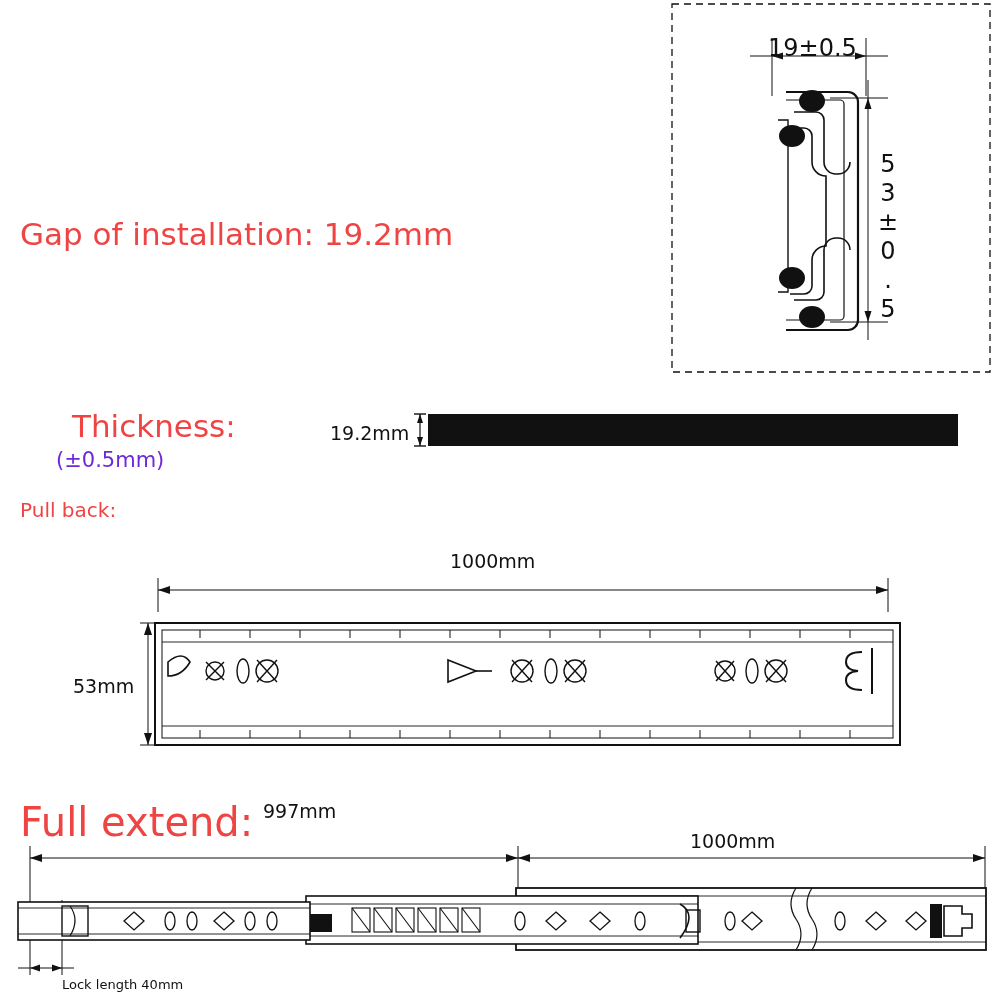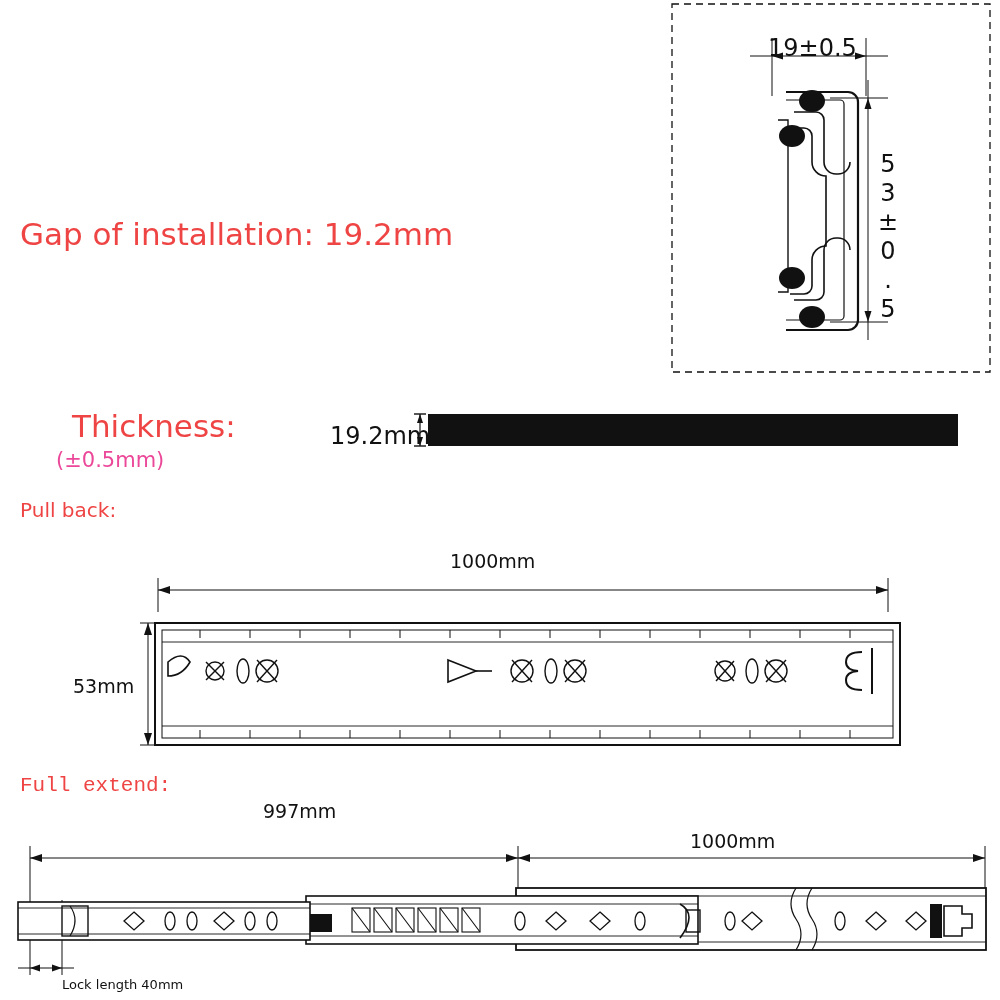--- a/index.html
+++ b/index.html
@@ -27,25 +27,25 @@
     white-space: nowrap;
   }
   .label-dark {
     position: absolute;
     color: #111111;
     font-family: "DejaVu Sans", sans-serif;
     white-space: nowrap;
   }
   #lbl-gap        { left: 20px;  top: 216px; font-size: 31px; }
   #lbl-thickness  { left: 36px;  top: 408px; font-size: 31px; margin-left: 36px; }
-  #lbl-tolerance  { left: 56px;  top: 448px; font-size: 21px; color:#ec4899; }
+  #lbl-tolerance  { left: 56px;  top: 448px; font-size: 21px; color:#6d28d9; }
   #lbl-pullback   { left: 20px;  top: 498px; font-size: 20px; }
-  #lbl-fullextend { left: 20px;  top: 774px; font-size: 21px; font-family: Liberation Mono, monospace; }
-
-  #lbl-19-2mm     { left: 330px; top: 422px; font-size: 24px; }
+  #lbl-fullextend { left: 20px;  top: 799px; font-size: 40px; }
+
+  #lbl-19-2mm     { left: 330px; top: 422px; font-size: 19px; }
   #lbl-1000mm     { left: 450px; top: 550px; font-size: 19px; }
   #lbl-53mm       { left: 73px;  top: 659px; font-size: 19px; margin-top: 16px; }
   #lbl-997mm      { left: 236px; top: 800px; font-size: 19px; margin-left: 27px; }
   #lbl-1000mm-2   { left: 690px; top: 830px; font-size: 19px; }
   #lbl-lock       { left: 24px;  top: 977px; font-size: 13px; margin-left: 38px; }
   #lbl-19pm       { left: 756px; top: 34px;  font-size: 24px; margin-left: 12px; }
   #lbl-53pm       {
     left: 874px; top: 150px; font-size: 24px;
     writing-mode: vertical-rl; text-orientation: upright;
     letter-spacing: 1px;

